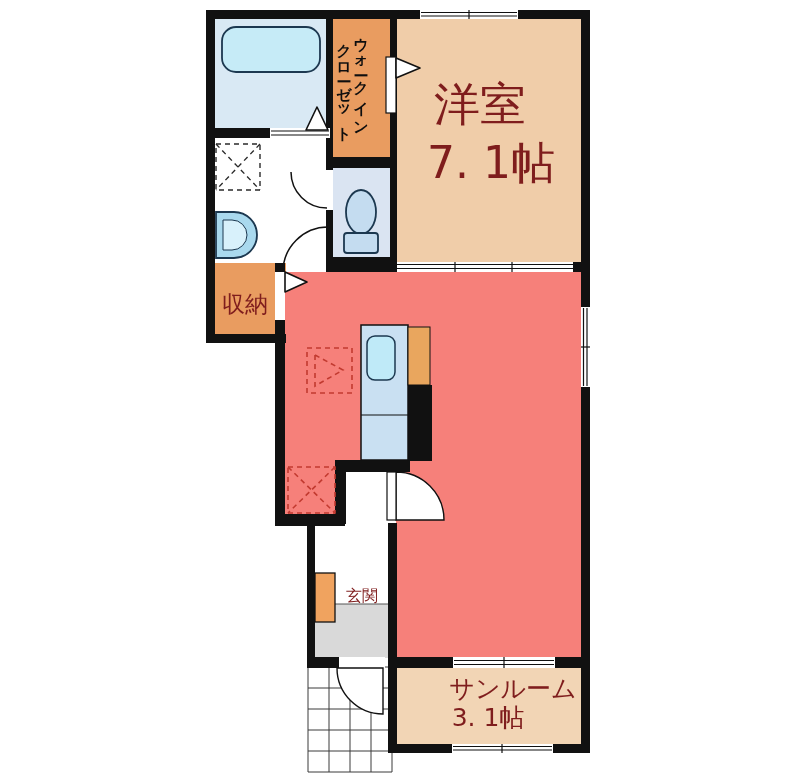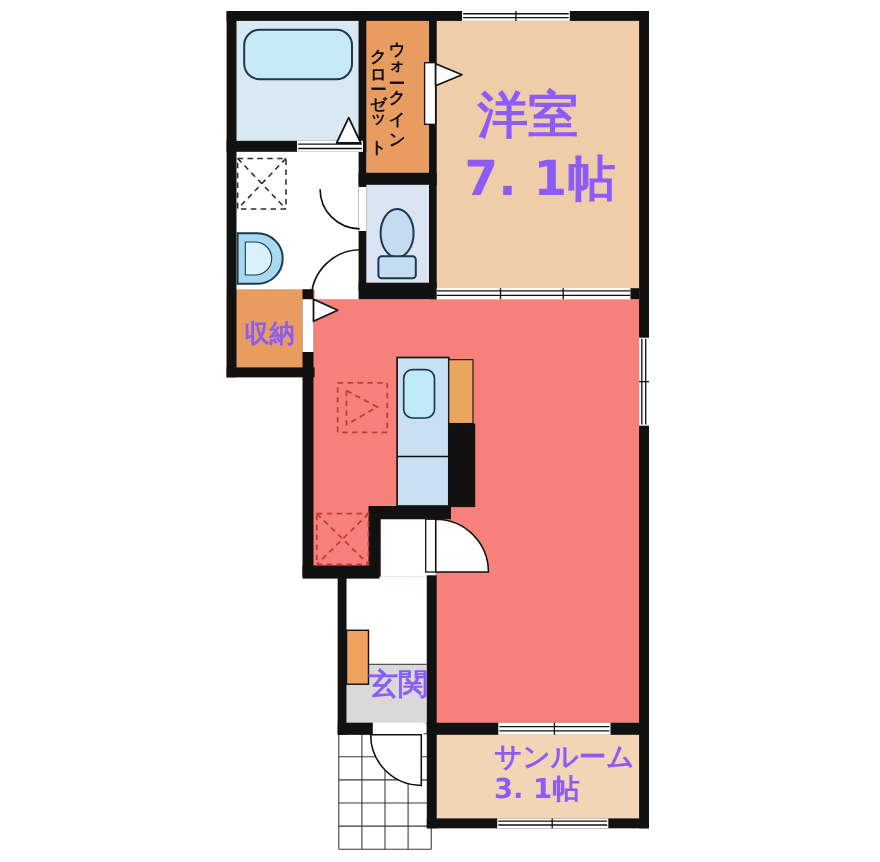--- a/index.html
+++ b/index.html
@@ -1,19 +1,19 @@
 <!DOCTYPE html>
 <html style="--c-wall: #111111; --c-western: #F0CDA9; --c-ldk: #F6807A; --c-sunroom: #F2D5B5; --c-closet: #E99C60; --c-cabinet: #F0A35F; --c-stove: #E9A65E; --c-bath-floor: #D9E9F4; --c-toilet-floor: #DAE4F2; --c-entrance: #D9D9D9; --c-fixture: #C6EBF7; --c-fixture2: #C4DCF0; --c-counter: #C9E0F2; --c-sink: #A9D9EE; --c-dashed: #C23A30;"><head>
 <meta charset="utf-8">
 <style>
   html,body{margin:0;padding:0;background:#fff;}
   #stage{position:relative;width:800px;height:784px;background:#fff;overflow:hidden;
          font-family:"DejaVu Sans",sans-serif;}
   #plan-svg{position:absolute;left:0;top:0;}
-  .lbl{position:absolute;transform:translate(-50%,-50%);font-weight:bold;color:#8b5cf6;
+  .lbl{position:absolute;transform:translate(-50%,-50%);font-weight:normal;color:#7f1d1d;
        white-space:nowrap;line-height:1;}
   .vlbl{position:absolute;writing-mode:vertical-rl;text-orientation:mixed;font-weight:bold;
         color:#0e0e0e;font-size:15px;letter-spacing:3px;line-height:1;}
   .room-bath{fill:var(--c-bath-floor,#D9E9F4);}
   .room-wic{fill:var(--c-closet,#E99C60);}
   .room-western{fill:var(--c-western,#F0CDA9);}
   .room-wash{fill:#ffffff;}
   .room-toilet{fill:var(--c-toilet-floor,#DAE4F2);}
   .room-storage{fill:var(--c-closet,#E99C60);}
   .room-ldk{fill:var(--c-ldk,#F6807A);}
@@ -181,19 +181,19 @@
   </g>
 </svg>
 
 <div class="lbl" style="left:480px;top:104px;font-size:46px;">洋室</div>
 <div class="lbl" style="left:491px;top:163px;font-size:44px;">7. 1帖</div>
 
 
 <div class="lbl" style="left:497px;top:688px;font-size:25px;margin-left:16px;">サンルーム</div>
 <div class="lbl" style="left:488px;top:717px;font-size:25px;">3. 1帖</div>
 
-<div class="lbl" style="left:362px;top:622px;font-size:27px;">玄関</div>
+<div class="lbl" style="left:362px;top:596px;font-size:16px;">玄関</div>
 <div class="lbl" style="left:245px;top:304px;font-size:23px;">収納</div>
 
 <div class="vlbl" style="left:353px;top:27px;">ウォークイン</div>
 <div class="vlbl" style="left:336px;top:33px;">クローゼット</div>
 
 </div>
 
 </body></html>

